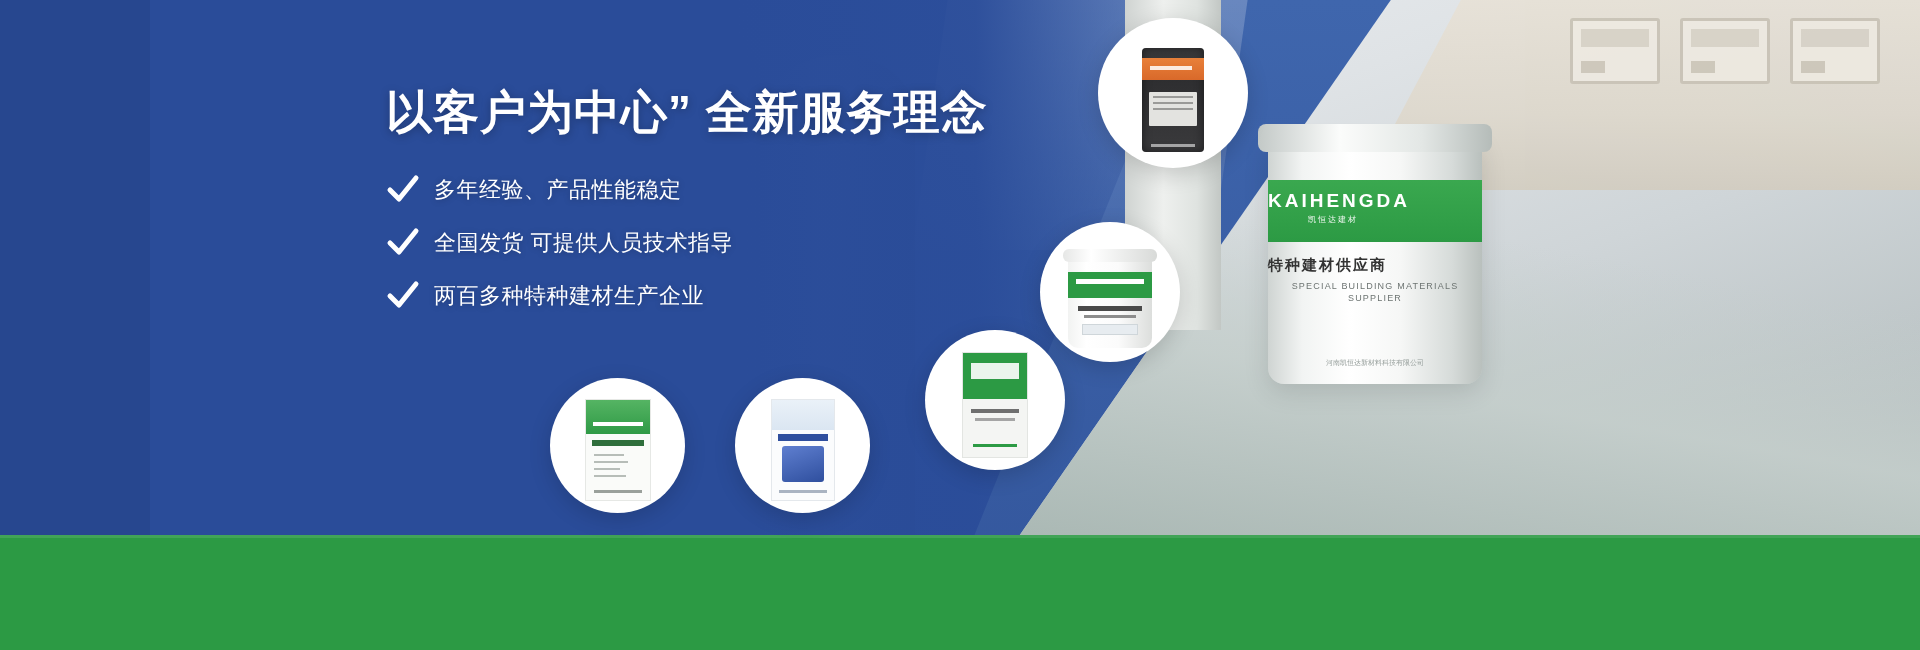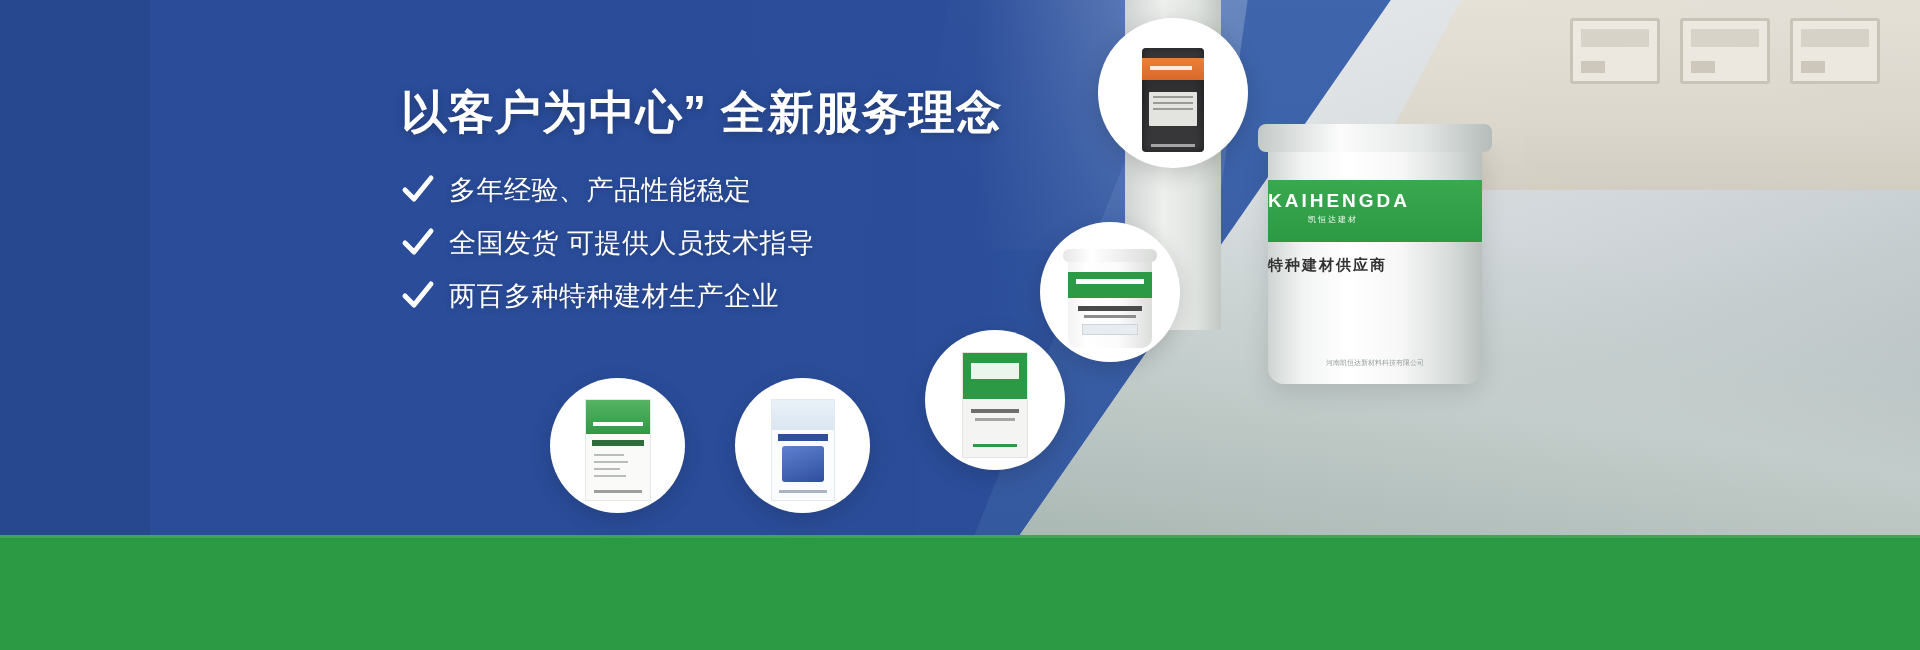--- a/index.html
+++ b/index.html
@@ -46,28 +46,28 @@
   .blue-overlay{position:absolute;left:0;top:0;width:1190px;height:650px;
     background:linear-gradient(90deg,#2a4c99 0%,#2a4c99 62%,rgba(42,76,153,.92) 82%,rgba(42,76,153,0) 100%);
     clip-path:polygon(0 0,100% 0,78% 100%,0 100%);}
   .blue-solid{position:absolute;left:0;top:0;width:150px;height:650px;background:#27478f;}
 
   
   .green-bar{position:absolute;left:0;bottom:0;width:100%;height:115px;background:#2c9a44;}
   .green-bar:after{content:"";position:absolute;left:0;top:0;width:100%;height:3px;background:rgba(255,255,255,.10);}
 
   
-  .copy{position:absolute;left:401px;top:86px;width:640px;z-index:12;}
+  .copy{position:absolute;left:386px;top:86px;width:640px;z-index:12;}
   .headline{color:#fff;font-size:46px;line-height:1.15;font-weight:bold;letter-spacing:1px;
             text-shadow:0 2px 10px rgba(0,0,0,.28);margin:0 0 34px 0;white-space:nowrap;}
   .bullets{list-style:none;margin:0;padding:0;}
   .bullet{display:flex;align-items:center;margin-bottom:19px;}
   .check{width:34px;height:34px;flex:0 0 34px;margin-right:14px;position:relative;}
   .check svg{display:block;}
-  .bullet-text{color:#fff;font-size:27px;line-height:1.2;letter-spacing:.5px;
+  .bullet-text{color:#fff;font-size:22px;line-height:1.2;letter-spacing:.5px;
                text-shadow:0 1px 6px rgba(0,0,0,.25);white-space:nowrap;}
 
   
   .prod{position:absolute;border-radius:50%;overflow:hidden;background:#fff;z-index:14;
         box-shadow:0 6px 22px rgba(0,0,0,.16);}
   .prod .inner{position:absolute;inset:0;display:flex;align-items:flex-end;justify-content:center;}
 
   
   .p1{left:1098px;top:18px;width:150px;height:150px;}
   .bag-dark{position:relative;width:62px;height:104px;margin-bottom:16px;border-radius:4px;
@@ -180,20 +180,22 @@
   <div class="green-bar"></div>
 
   <div class="big-bucket">
     <div class="lid"></div>
     <div class="gband"></div>
     <div class="brand">
       <span>KAIHENGDA</span>
       <small>凯恒达建材</small>
     </div>
     <div class="cn">特种建材供应商</div>
+    <div class="en">SPECIAL BUILDING
+MATERIALS SUPPLIER</div>
     <div class="co">河南凯恒达新材料科技有限公司</div>
   </div>
 
   <div class="copy">
     <h1 class="headline">以客户为中心” 全新服务理念</h1>
     <ul class="bullets">
       <li class="bullet">
         <span class="check">
           <svg width="34" height="34" viewBox="0 0 34 34">
               <path d="M4 17 L13 26 L30 5" fill="none" stroke="#ffffff" stroke-width="5" stroke-linecap="round" stroke-linejoin="round"></path>

